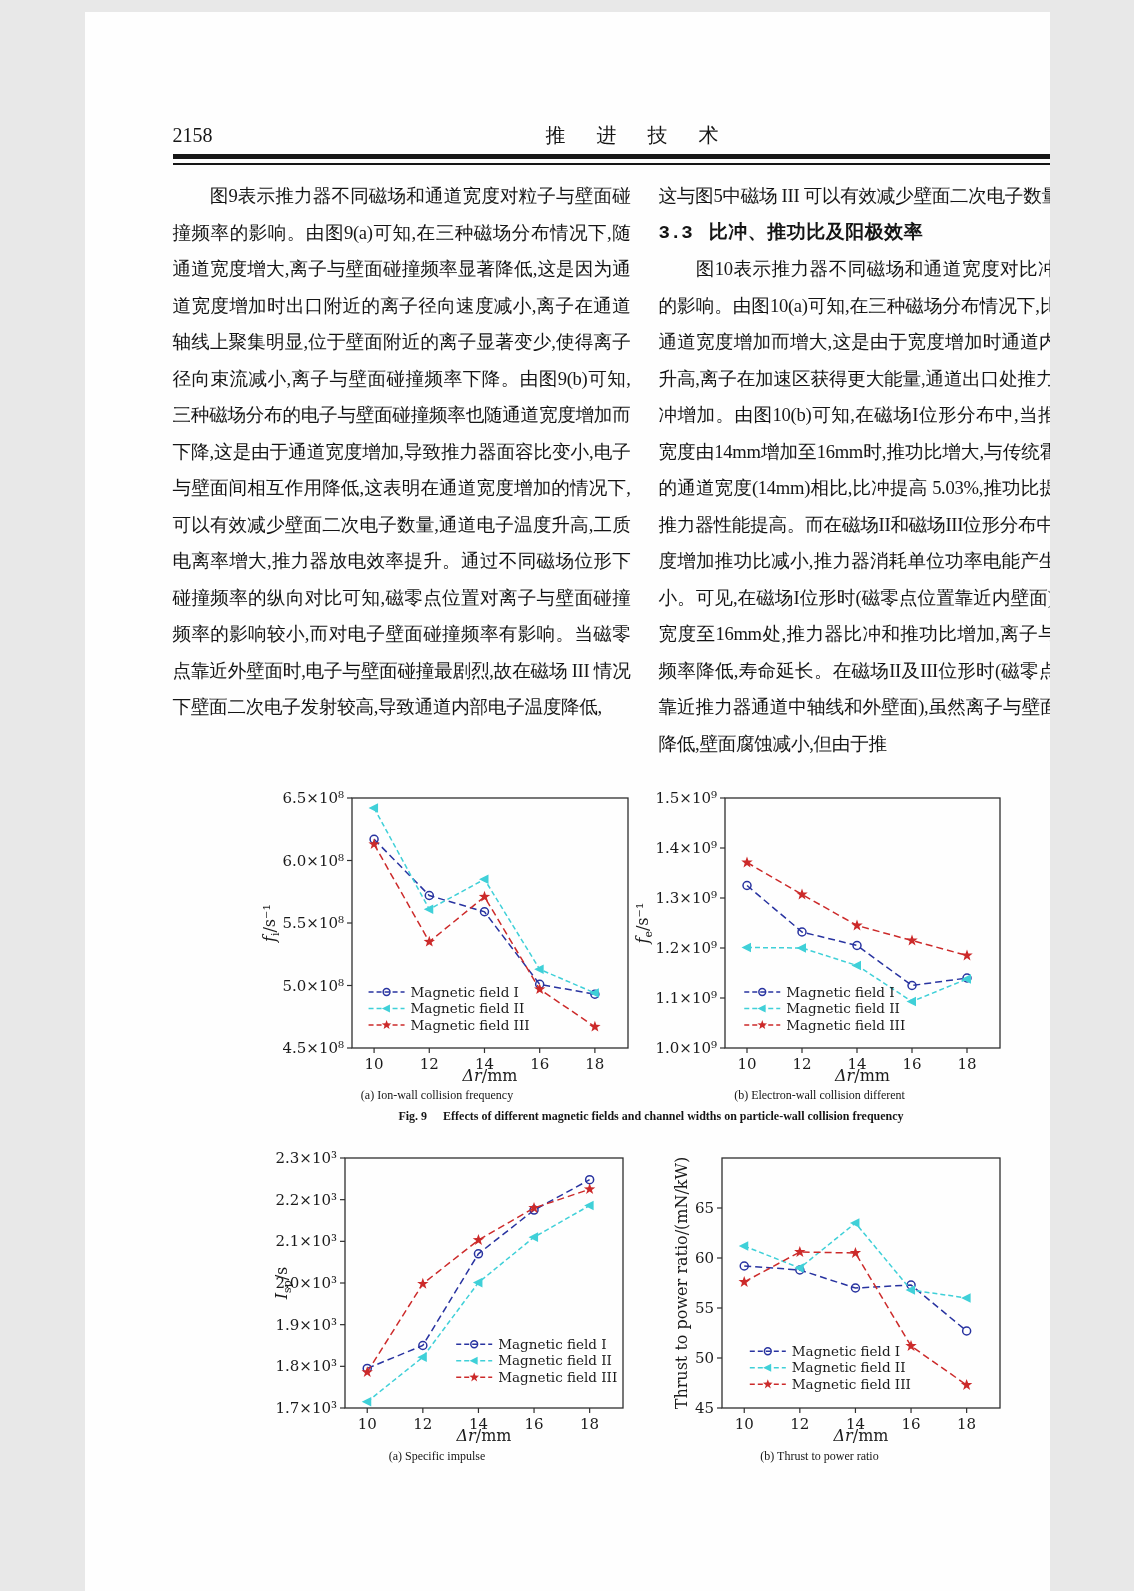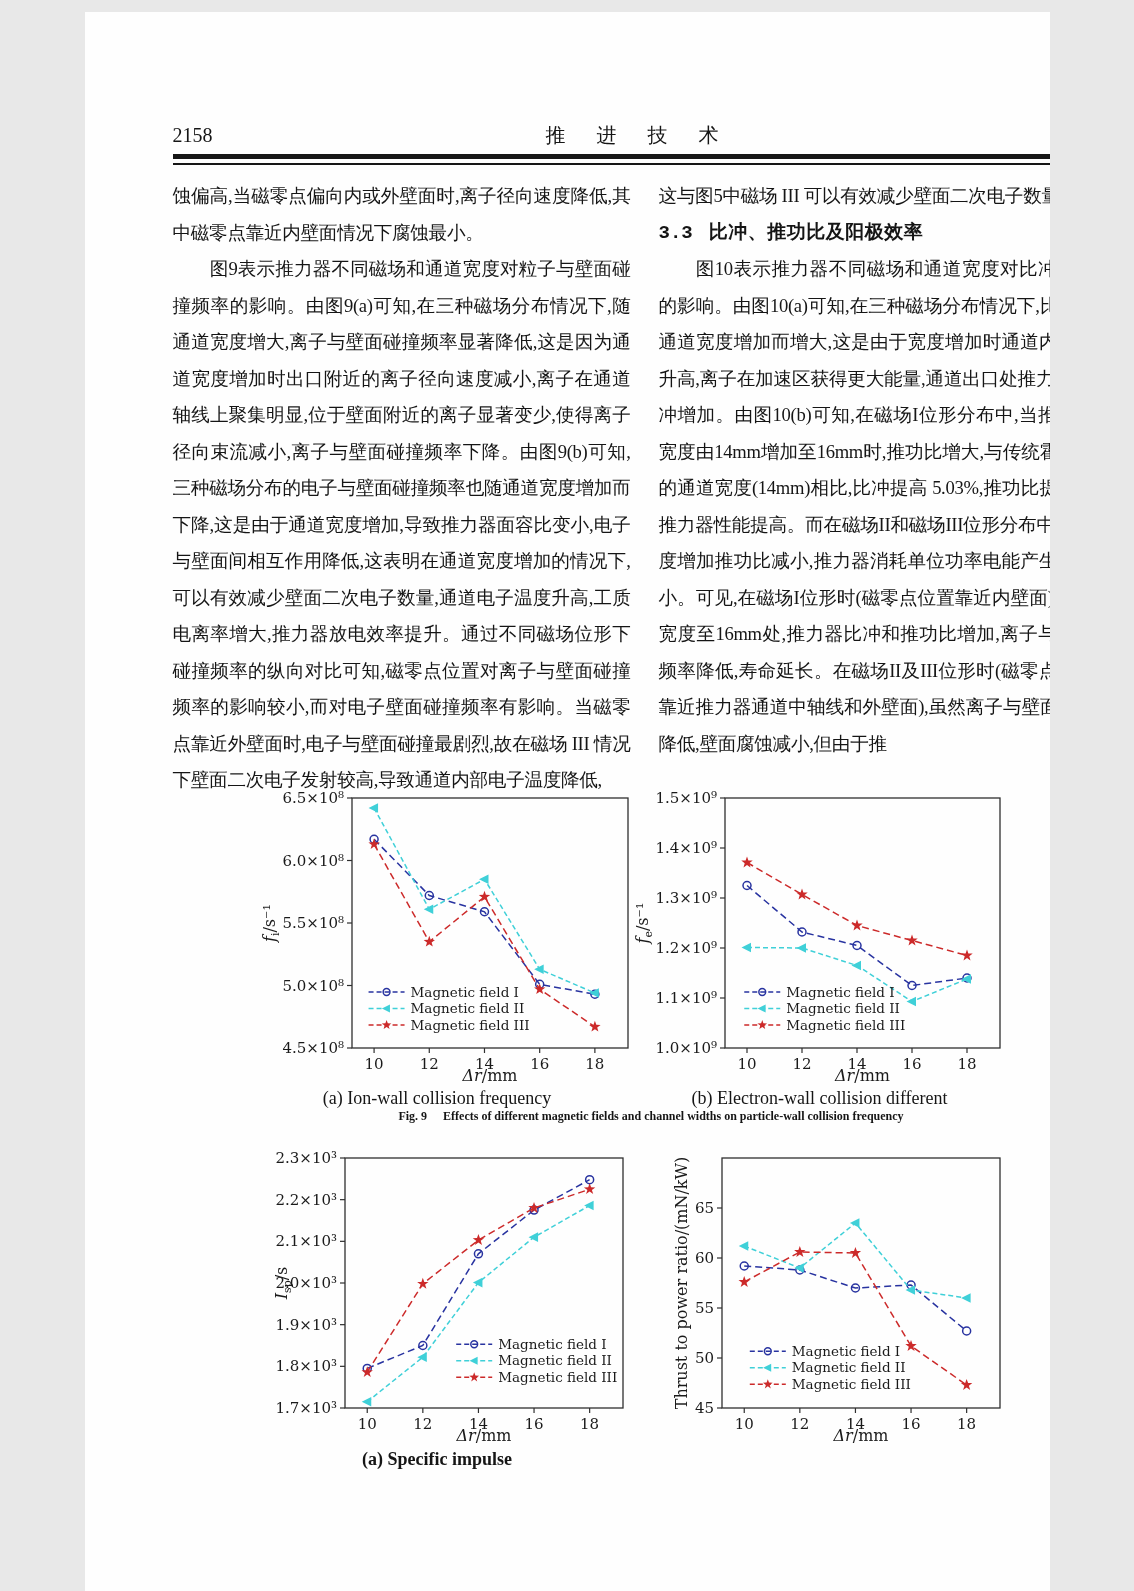--- a/index.html
+++ b/index.html
@@ -15,40 +15,39 @@
        letter-spacing:-0.3px;text-align:justify;}
   .col p{margin:0;}
   .col-left{left:88px;width:458px;}
   .col-right{left:574px;width:474px;}
   .indent{text-indent:2em;}
   .section-heading{margin:0;font-family:Liberation Mono, monospace;
        font-size:19px;font-weight:700;line-height:36.5px;letter-spacing:0;}
   .section-heading .ht{margin-left:16px;letter-spacing:0.5px;}
   .chart{position:absolute;}
   svg text{font-family:"DejaVu Serif","Liberation Serif",serif;fill:#1a1a1a;}
-  .subcap{position:absolute;text-align:center;font-size:18px;}
+  .subcap{position:absolute;text-align:center;font-size:12px;}
   .figcap{position:absolute;left:88px;width:957px;text-align:center;
           font-size:12px;font-weight:700;}
   .figcap .figlabel{margin-right:16px;}
 </style>
 </head>
 <body>
 
 <div class="page">
 
   <div class="header-row">
     <span>2158</span>
     <span class="journal">推 进 技 术</span>
     <span>2021 年</span>
   </div>
   <div class="rule rule-thick"></div>
   <div class="rule rule-thin"></div>
 
   <div class="col col-left">
-    <p>蚀偏高,当磁零点偏向内或外壁面时,离子径向速度降低,其中磁零点靠近内壁面情况下腐蚀最小。</p>
     <p class="indent">图9表示推力器不同磁场和通道宽度对粒子与壁面碰撞频率的影响。由图9(a)可知,在三种磁场分布情况下,随通道宽度增大,离子与壁面碰撞频率显著降低,这是因为通道宽度增加时出口附近的离子径向速度减小,离子在通道轴线上聚集明显,位于壁面附近的离子显著变少,使得离子径向束流减小,离子与壁面碰撞频率下降。由图9(b)可知,三种磁场分布的电子与壁面碰撞频率也随通道宽度增加而下降,这是由于通道宽度增加,导致推力器面容比变小,电子与壁面间相互作用降低,这表明在通道宽度增加的情况下,可以有效减少壁面二次电子数量,通道电子温度升高,工质电离率增大,推力器放电效率提升。通过不同磁场位形下碰撞频率的纵向对比可知,磁零点位置对离子与壁面碰撞频率的影响较小,而对电子壁面碰撞频率有影响。当磁零点靠近外壁面时,电子与壁面碰撞最剧烈,故在磁场 III 情况下壁面二次电子发射较高,导致通道内部电子温度降低,</p>
   </div>
 
   <div class="col col-right">
     <p>这与图5中磁场 III 可以有效减少壁面二次电子数量。</p>
     <h3 class="section-heading">
       <span>3.3</span><span class="ht">比冲、推功比及阳极效率</span>
     </h3>
     <p class="indent">图10表示推力器不同磁场和通道宽度对比冲和推功比的影响。由图10(a)可知,在三种磁场分布情况下,比冲随放电通道宽度增加而增大,这是由于宽度增加时通道内电势峰值升高,离子在加速区获得更大能量,通道出口处推力增大,使比冲增加。由图10(b)可知,在磁场I位形分布中,当推力器通道宽度由14mm增加至16mm时,推功比增大,与传统霍尔推力器的通道宽度(14mm)相比,比冲提高 5.03%,推功比提高 1.77%,推力器性能提高。而在磁场II和磁场III位形分布中,随通道宽度增加推功比减小,推力器消耗单位功率电能产生的推力减小。可见,在磁场I位形时(磁零点位置靠近内壁面),增加通道宽度至16mm处,推力器比冲和推功比增加,离子与壁面碰撞频率降低,寿命延长。在磁场II及III位形时(磁零点位置分别靠近推力器通道中轴线和外壁面),虽然离子与壁面碰撞频率降低,壁面腐蚀减小,但由于推</p>
   </div>
@@ -271,16 +270,17 @@
       <circle cx="137.8" cy="201.25" r="3.4" fill="none" stroke="#2833a0" stroke-width="1.5"></circle>
       <text x="161.8" y="205.75" font-size="13.5">Magnetic field I</text>
       <line x1="119.8" y1="217.75" x2="155.8" y2="217.75" stroke="#3fd0d8" stroke-width="1.4" stroke-dasharray="5 3"></line>
       <polygon points="133.125,217.75 141.20000000000002,213.67 141.20000000000002,221.83" fill="#3fd0d8"></polygon>
       <text x="161.8" y="222.25" font-size="13.5">Magnetic field II</text>
       <line x1="119.8" y1="234.25" x2="155.8" y2="234.25" stroke="#cc2a2a" stroke-width="1.4" stroke-dasharray="5 3"></line>
       <path d="M137.8,229.2L139.0,232.6L142.7,232.7L139.7,234.9L140.8,238.4L137.8,236.3L134.8,238.4L135.9,234.9L132.9,232.7L136.6,232.6Z" fill="#cc2a2a"></path>
       <text x="161.8" y="238.75" font-size="13.5">Magnetic field III</text>
     </svg>
 
-  <div class="subcap" style="left:155px;top:1437px;width:395px;font-weight:bold;">(a) Specific impulse</div>
+  <div class="subcap" style="left:155px;top:1437px;width:395px;">(a) Specific impulse</div>
+  <div class="subcap" style="left:545px;top:1437px;width:380px;">(b) Thrust to power ratio</div>
 
 
 </div>
 
 </body></html>

